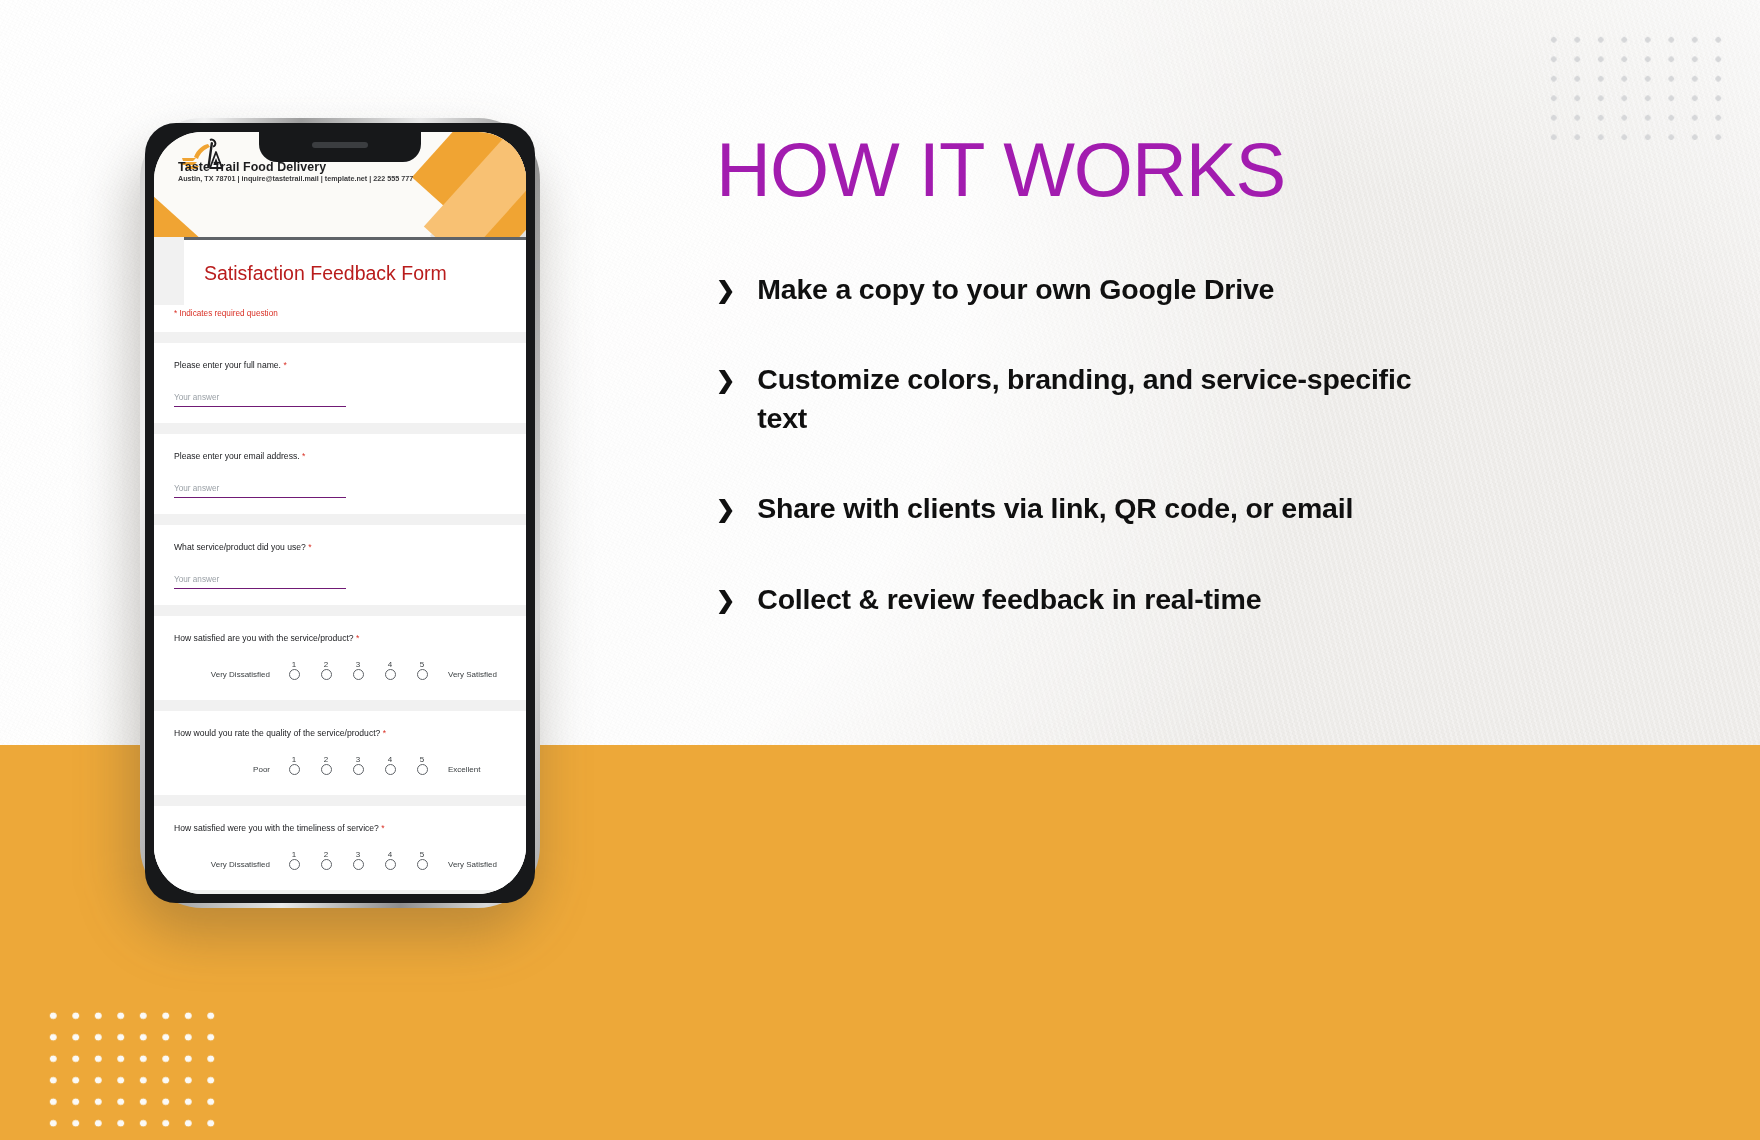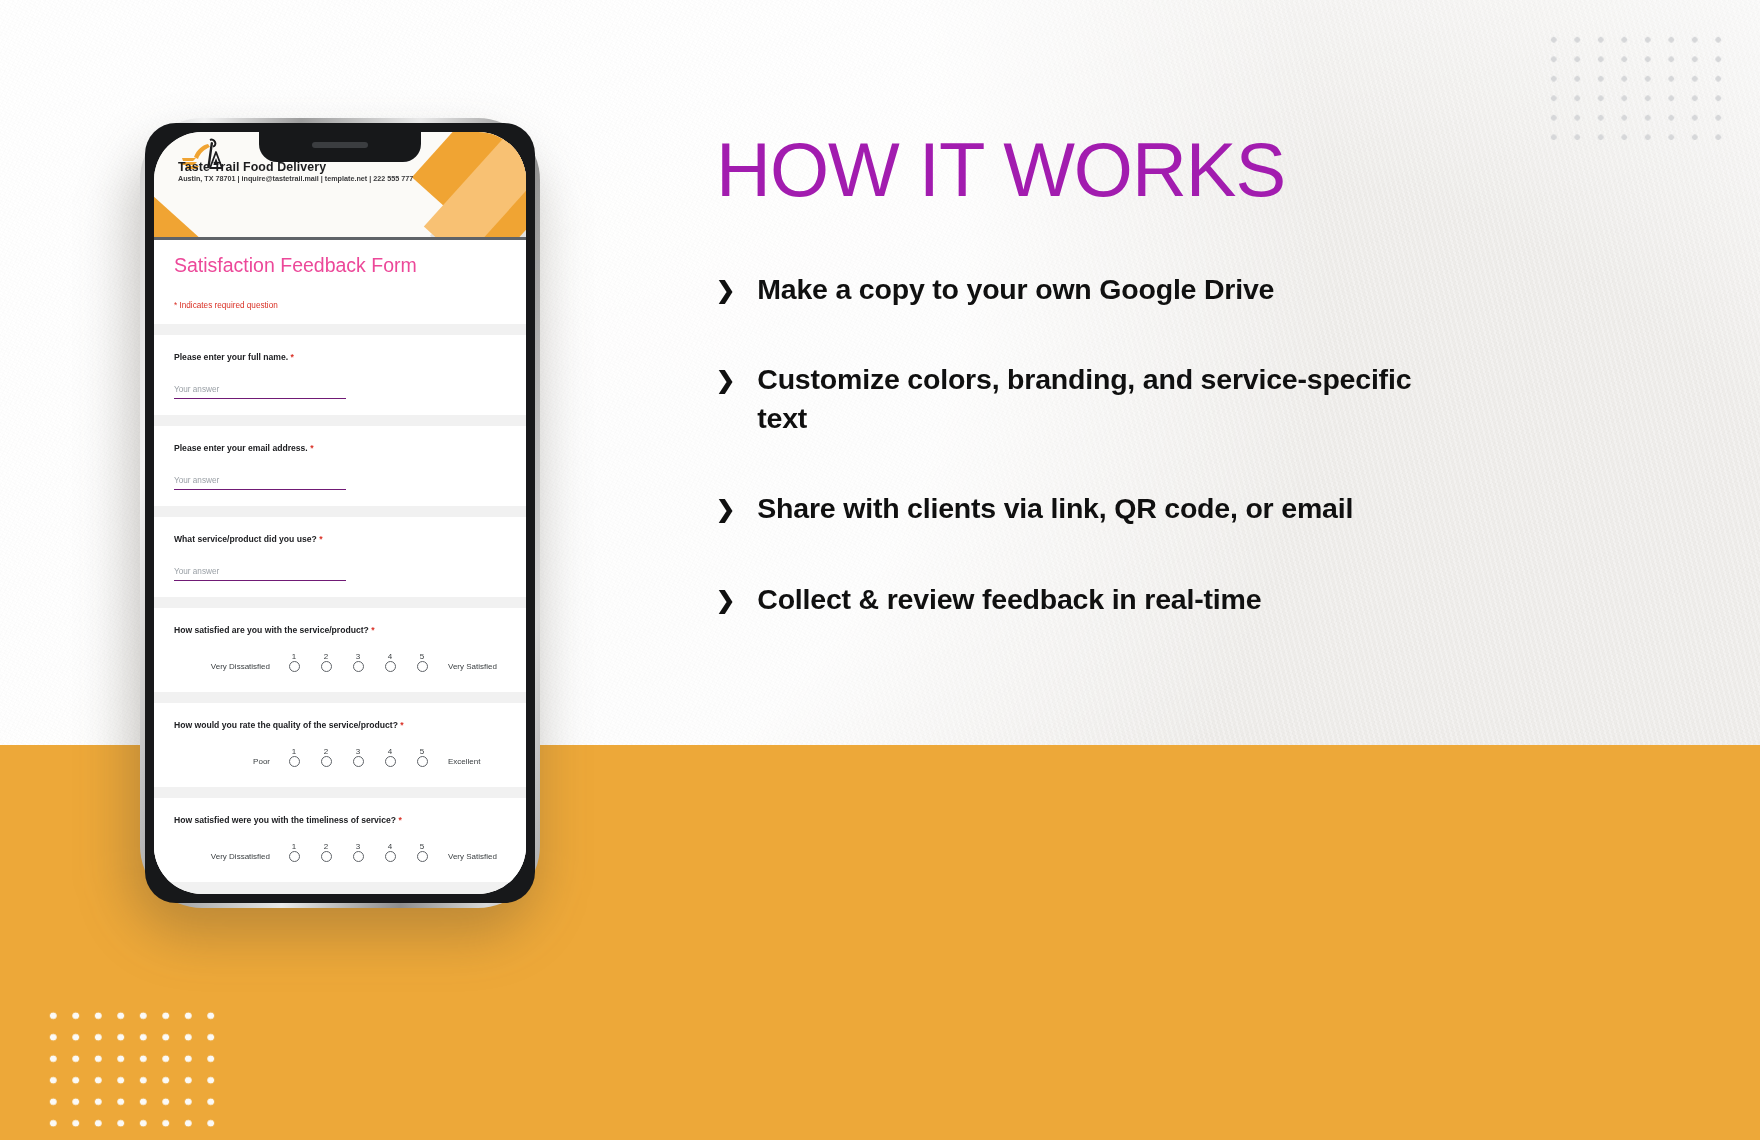--- a/index.html
+++ b/index.html
@@ -117,28 +117,28 @@
     font-size:7.2px; color:#3a3a3c; white-space:nowrap;font-weight:bold;
   }
 
   
   #form-scroll{
     position:absolute; left:0; right:0; top:105px; bottom:0;
     background:#f1f1f1; overflow:hidden;
   }
   .form-card{ background:#ffffff; padding:16px 20px; }
   #form-title{
-    font-size:19.5px; color:#ec4899; font-weight:400; padding:14px 20px 20px 20px;
-    background:#ffffff; border-top:3px solid #5f6368;
+    font-size:19.5px; color:#b91c1c; font-weight:400; padding:22px 20px 20px 20px;
+    background:#ffffff; border-top:3px solid #5f6368;margin-left:30px;
   }
   #required-note-card{ background:#ffffff; padding:4px 20px 14px 20px; }
   #required-note{ font-size:8.2px; color:#d93025; }
   .card-gap{ height:11px; background:#f1f1f1; }
 
-  .q-label{ font-size:8.6px; color:#202124; line-height:1.4;font-weight:bold; }
+  .q-label{ font-size:8.6px; color:#202124; line-height:1.4; }
   .q-label .ast{ color:#d93025; }
   .answer-line{
     margin-top:22px; width:172px; border-bottom:1px solid #701a75;
     font-size:8.2px; color:#9aa0a6; padding-bottom:4px;
   }
 
   .scale-head{
     display:flex; margin-top:16px; padding-left:104px; gap:0;
   }
   .scale-head span{

